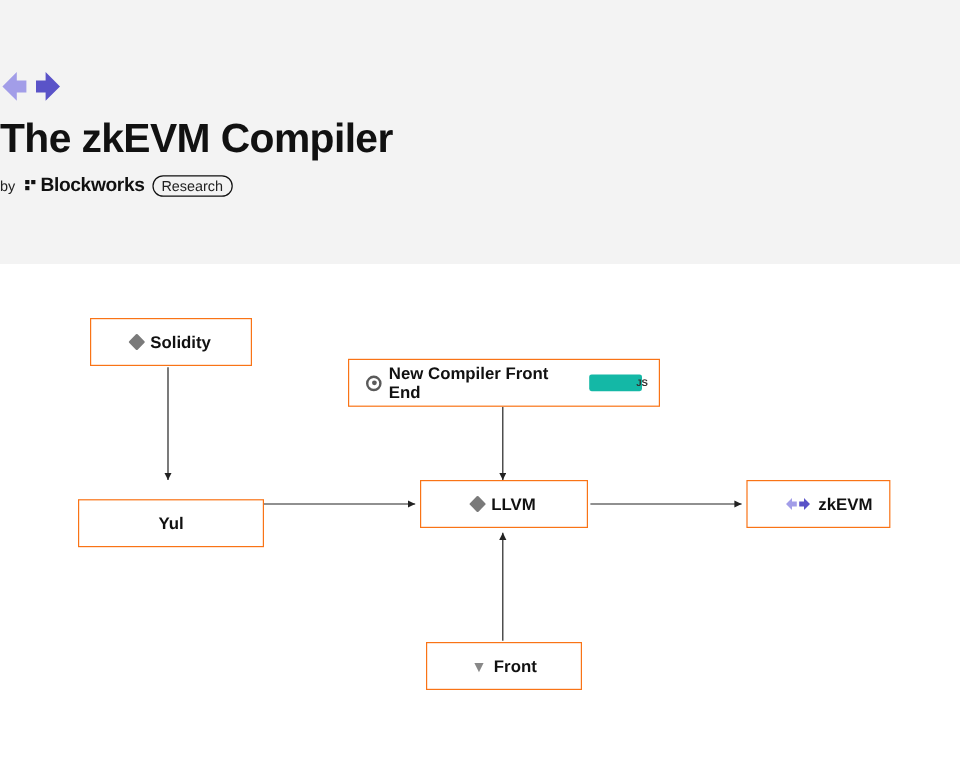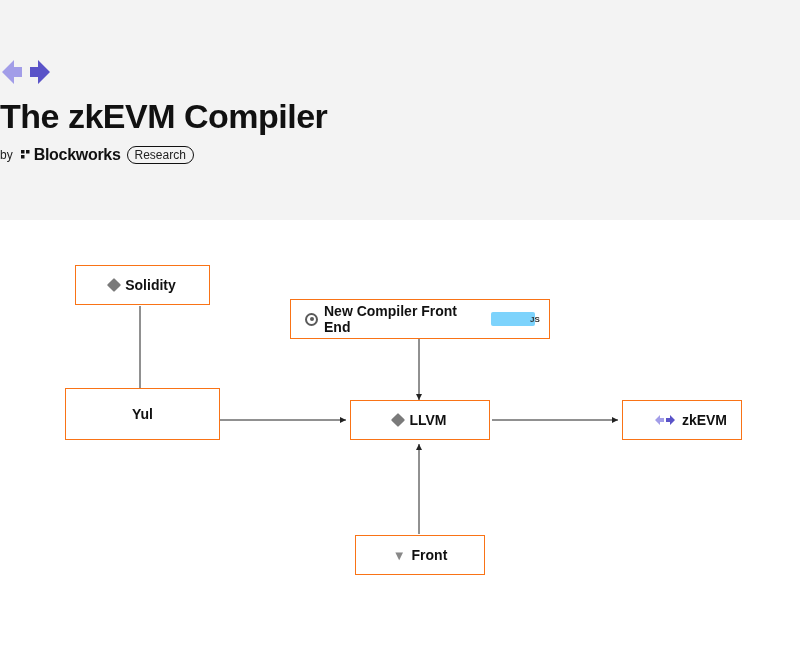--- a/index.html
+++ b/index.html
@@ -98,21 +98,21 @@
     width: 4px; height: 4px;
     background: #5a5a5a;
     border-radius: 50%;
     position: absolute;
     top: 50%; left: 50%;
     transform: translate(-50%,-50%);
   }
   .icon-shield {
     width: 14px;
     height: 14px;
-    background: #7dd3fc;
+    background: #14b8a6;
     border-radius: 2px;
     display: inline-flex;
     align-items: center;
     justify-content: center;
     font-size: 8px;
     color: #333;
     font-weight: 800;
     flex: 0 0 auto;
     padding-left: 44px;
   }
@@ -184,21 +184,21 @@
     <span class="icon-diamond"></span>
     <span>Solidity</span>
   </div>
 
   <div class="node" style="left:290px; top:45px; width:260px; height:40px;margin-top:34px;">
     <span class="icon-gear"></span>
     <span>New Compiler Front End</span>
     <span class="icon-shield">JS</span>
   </div>
 
-  <div class="node" style="left:65px; top:168px; width:155px; height:52px;">
+  <div class="node" style="left:65px; top:196px; width:155px; height:40px;">
     <span>Yul</span>
   </div>
 
   <div class="node" style="left:350px; top:180px; width:140px; height:40px;">
     <span class="icon-diamond"></span>
     <span>LLVM</span>
   </div>
 
   <div class="node" style="left:622px; top:180px; width:120px; height:40px;justify-content:flex-end;">
     <span class="mini-arrows">

